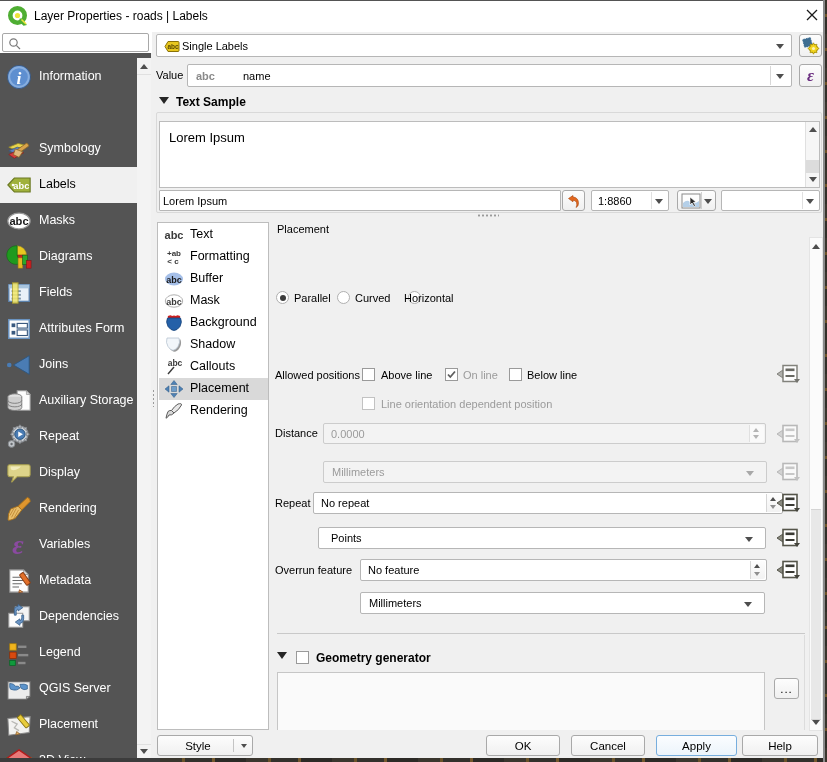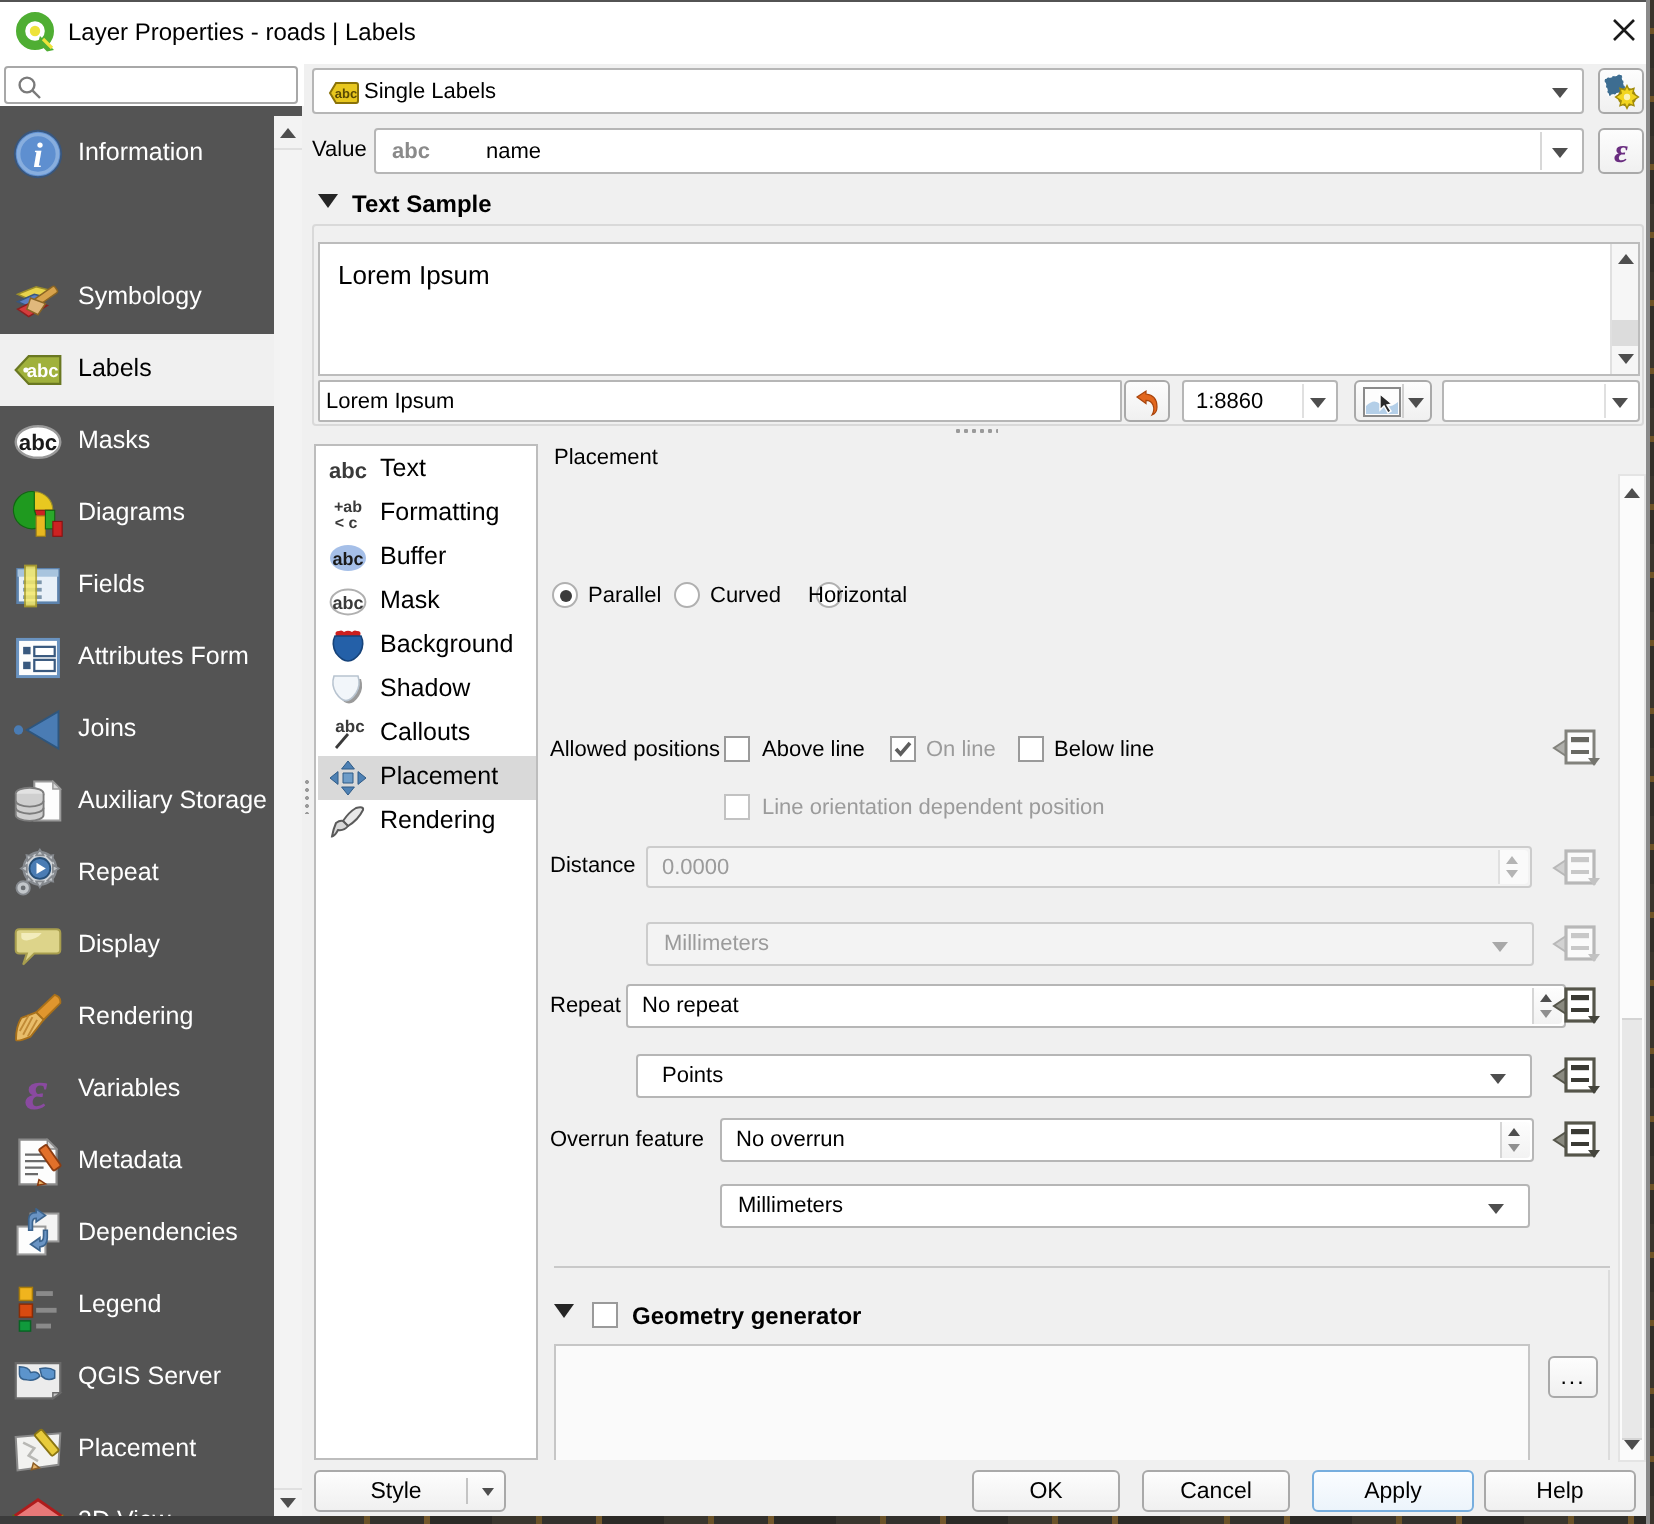--- a/index.html
+++ b/index.html
@@ -461,21 +461,21 @@
       </div>
     <svg class="ddicon" style="left:775px;top:528px;" viewBox="0 0 26 20">
         <path d="M8 6 L2 10 L8 14 Z" fill="#8a8a80" stroke="#55554a" stroke-width="1"></path>
         <rect x="8" y="1.5" width="14" height="16" fill="#fff" stroke="#55554a" stroke-width="1.6"></rect>
         <rect x="10.5" y="4.5" width="9" height="2.6" fill="#3a3a34"></rect>
         <rect x="10.5" y="11" width="9" height="2" fill="#3a3a34"></rect>
         <path d="M19 15 L25 15 L22 19 Z" fill="#44443c"></path>
       </svg>
     <span class="lbl11" style="left:275px;top:564px;">Overrun feature</span>
     <div class="fld" style="left:360px;top:559px;width:407px;height:22px;">
-        <span class="ftext" style="left:7px;">No overrun</span>
+        <span class="ftext" style="left:7px;">No feature</span>
       <div class="spin">
           <div class="up"></div>
           <div class="dn"></div>
         </div>
     </div>
     <svg class="ddicon" style="left:775px;top:560px;" viewBox="0 0 26 20">
         <path d="M8 6 L2 10 L8 14 Z" fill="#8a8a80" stroke="#55554a" stroke-width="1"></path>
         <rect x="8" y="1.5" width="14" height="16" fill="#fff" stroke="#55554a" stroke-width="1.6"></rect>
         <rect x="10.5" y="4.5" width="9" height="2.6" fill="#3a3a34"></rect>
         <rect x="10.5" y="11" width="9" height="2" fill="#3a3a34"></rect>

